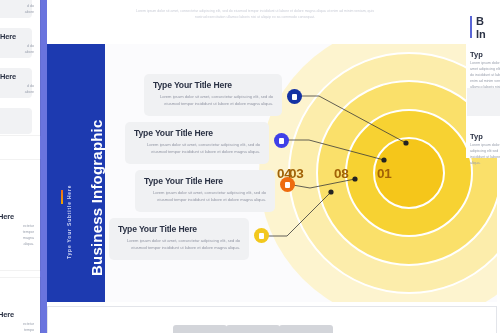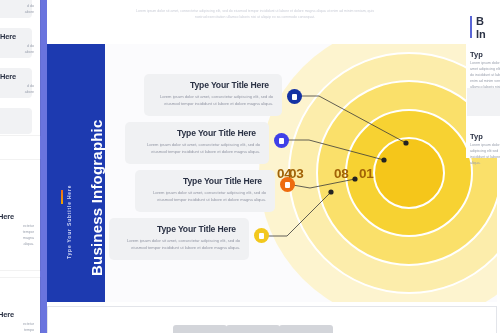--- a/index.html
+++ b/index.html
@@ -28,21 +28,21 @@
   #vdash{position:absolute;width:14px;height:2px;background:linear-gradient(90deg,#f0a500,#ef6c1a);}
 
   
   #rings{position:absolute;right:-62px;top:50%;transform:translateY(-50%);width:300px;height:300px;}
   .ring{position:absolute;border-radius:50%;left:50%;top:50%;transform:translate(-50%,-50%);box-sizing:border-box;border:2px solid #ffffff;}
 
   .ring-num{position:absolute;top:50%;transform:translateY(-50%);font-weight:bold;font-size:13.5px;color:#a16207;letter-spacing:-.3px;}
 
   
   .card{position:absolute;background:#f0f1f3;border-radius:5px;box-sizing:border-box;padding:6px 9px 7px 9px;}
-  .card-title{font-size:8.6px;font-weight:bold;color:#2b3245;text-align:right;letter-spacing:-.15px;margin:0 4px 3px 0;}
+  .card-title{font-size:8.6px;font-weight:bold;color:#2b3245;text-align:left;letter-spacing:-.15px;margin:0 13px 3px 0;}
   .card-body{font-size:4.1px;line-height:1.75;color:#9195a3;text-align:right;margin:0;}
 
   
   .marker{position:absolute;width:15px;height:15px;border-radius:50%;display:flex;align-items:center;justify-content:center;box-sizing:border-box;}
   .marker .glyph{width:5px;height:6px;background:#ffffff;border-radius:1px;}
 
   svg.connectors{position:absolute;left:0;top:0;width:100%;height:100%;overflow:visible;pointer-events:none;}
 
   
   #right-slide{position:absolute;left:466px;top:8px;width:120px;height:150px;background:#ffffff;}
@@ -113,21 +113,21 @@
       <div id="rings">
         <div class="ring" style="width:300px;height:300px;background:#fdf4cf;border:none;"></div>
         <div class="ring" style="width:242px;height:242px;background:#fcedab;"></div>
         <div class="ring" style="width:186px;height:186px;background:#fae06a;"></div>
         <div class="ring" style="width:128px;height:128px;background:#f7d232;"></div>
         <div class="ring" style="width:72px;height:72px;background:#f5c61a;"></div>
 
         <div class="ring-num" style="left:18px;">04</div>
         <div class="ring-num" style="left:30px;">03</div>
         <div class="ring-num" style="left:75px;">08</div>
-        <div class="ring-num" style="left:100px;">01</div>
+        <div class="ring-num" style="left:118px;">01</div>
       </div>
 
       <svg class="connectors" viewBox="0 0 450 258">
         <line x1="247" y1="52" x2="272" y2="52" stroke="#3a3a3a" stroke-width="0.8"></line>
         <line x1="272" y1="52" x2="359" y2="99" stroke="#3a3a3a" stroke-width="0.8"></line>
         <circle cx="359" cy="99" r="2.6" fill="#232323"></circle>
 
         <line x1="234" y1="96" x2="262" y2="96" stroke="#3a3a3a" stroke-width="0.8"></line>
         <line x1="262" y1="96" x2="337" y2="116" stroke="#3a3a3a" stroke-width="0.8"></line>
         <circle cx="337" cy="116" r="2.6" fill="#232323"></circle>

